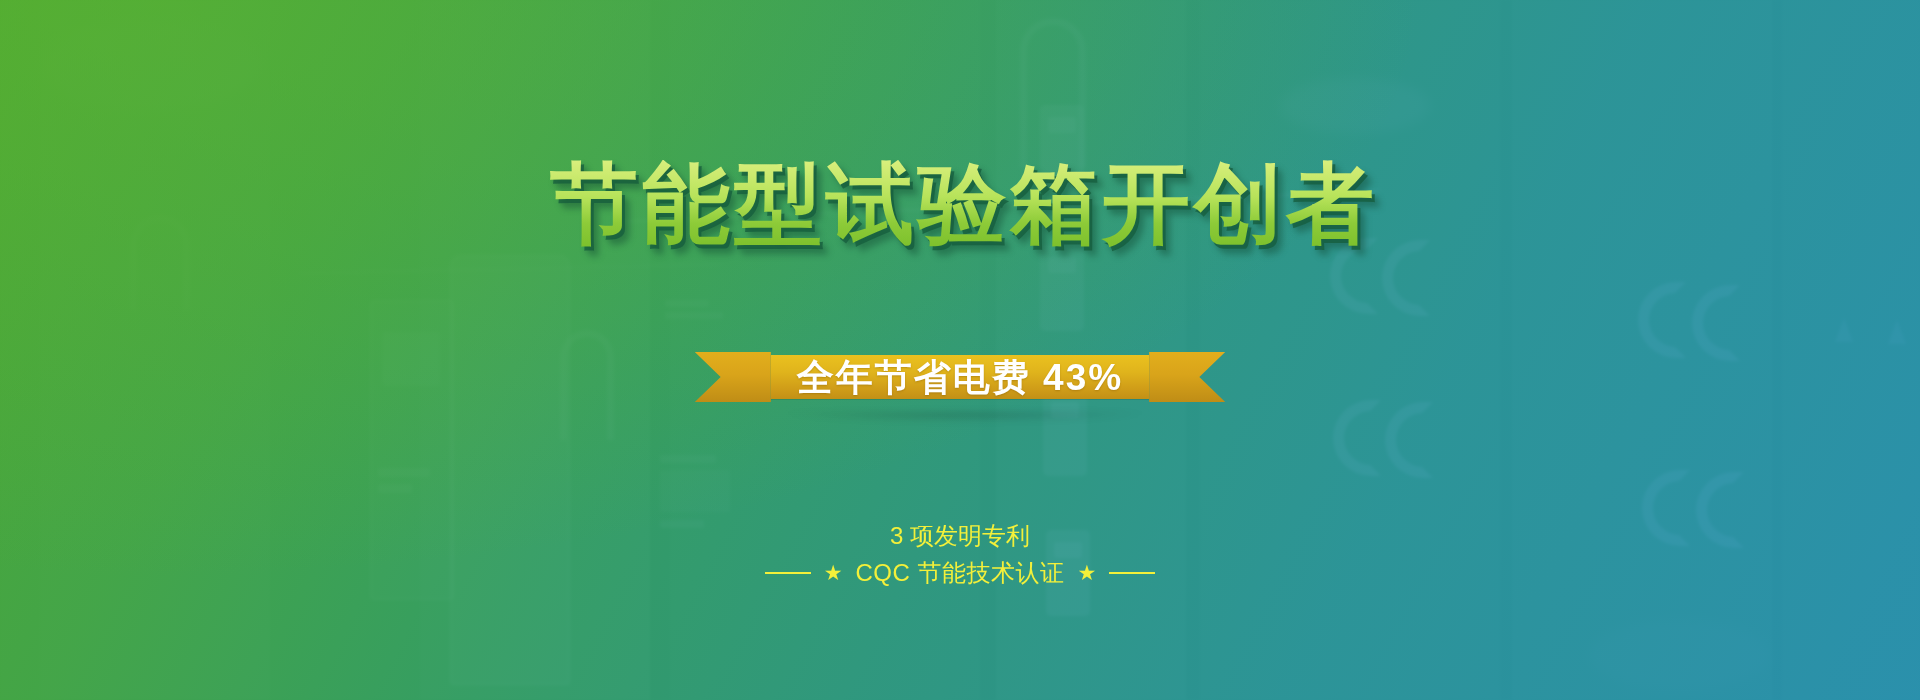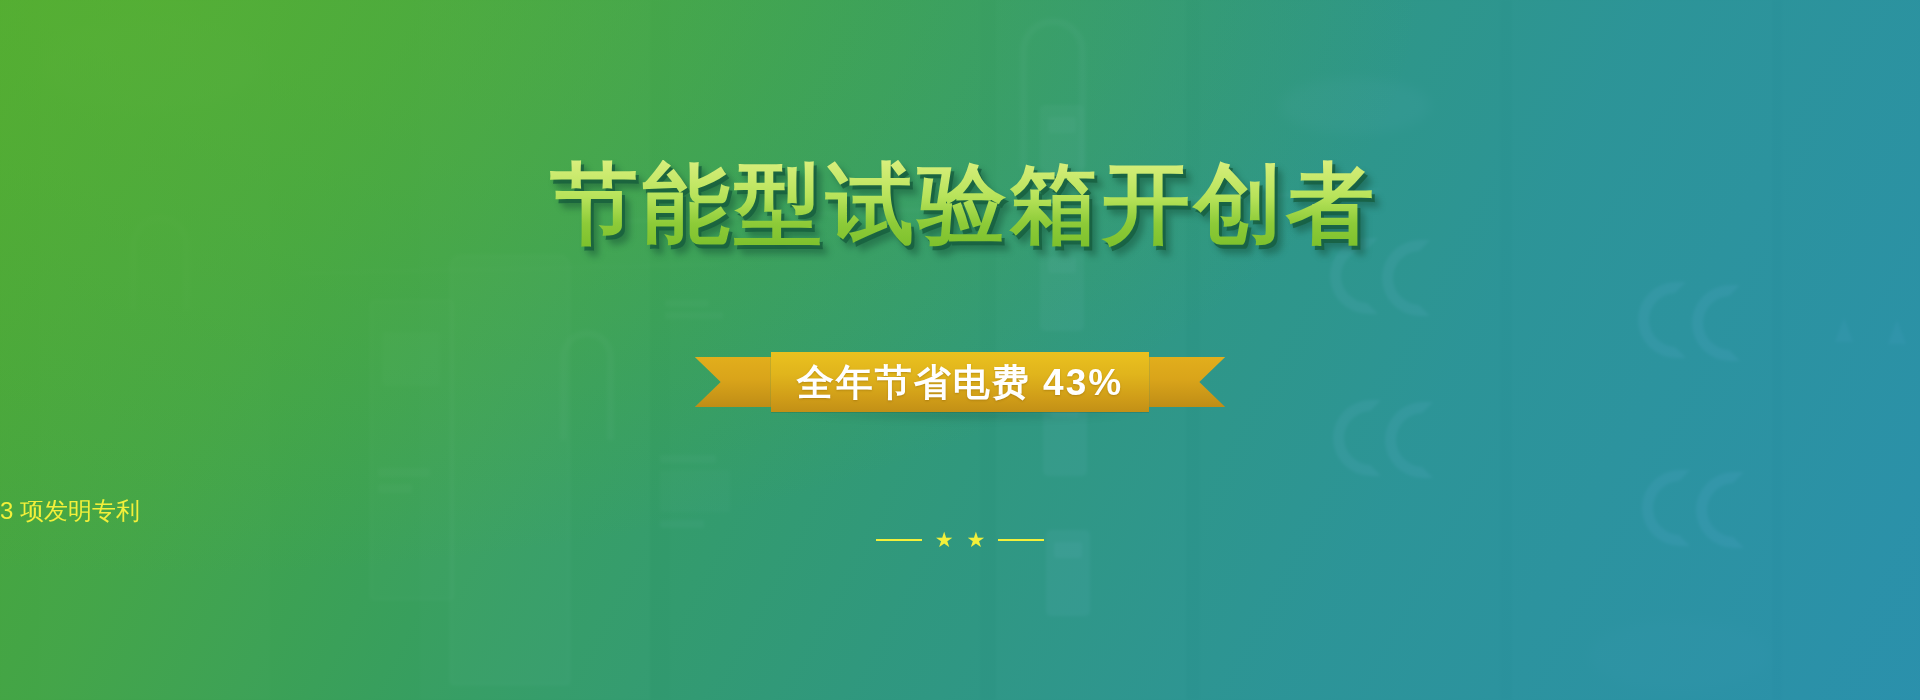--- a/index.html
+++ b/index.html
@@ -155,21 +155,21 @@
     background:linear-gradient(180deg,#e2ae1c 0%,#d9a41a 45%,#bf8d16 100%);
   }
   .ribbon-tail.left{
     clip-path:polygon(0 0, 100% 0, 100% 100%, 0 100%, 34% 50%);
   }
   .ribbon-tail.right{
     clip-path:polygon(0 0, 100% 0, 66% 50%, 100% 100%, 0 100%);
   }
   .ribbon-body{
     position:relative;
-    height:60px; flex:none;
+    height:44px; flex:none;
     padding:0 26px;
     display:flex; align-items:center; justify-content:center;
     background:linear-gradient(180deg,#eac11f 0%,#e0b41c 38%,#cf9c18 78%,#c29016 100%);
     box-shadow:0 1px 0 rgba(0,0,0,.10);
   }
   .ribbon-text{
     color:#ffffff;
     font-size:37px;
     font-weight:bold;
     letter-spacing:2px;
@@ -179,21 +179,22 @@
   }
   .ribbon-shadow{
     position:absolute; left:760px; top:412px;
     width:410px; height:14px;
     background:radial-gradient(60% 100% at 50% 0%, rgba(0,0,0,.18), rgba(0,0,0,0) 75%);
     filter:blur(3px);
   }
 
   
   .credits{
-    position:absolute; left:0; right:0; top:492px;
+    position:absolute; left:0; right:0; top:517px;
+    text-align:center;
     color:#f3f03a;
     font-size:24px;
     line-height:1.55;
     white-space:nowrap;
   }
   .credit-line{ display:block; }
   .credit-line.mid{
     display:flex; align-items:center; justify-content:center; gap:13px;
   }
   .rule{
@@ -282,20 +283,21 @@
       <div class="ribbon-tail right"></div>
     </div>
 
     <div class="credits">
 
       <span class="credit-line">3 项发明专利</span>
 
       <span class="credit-line mid">
         <span class="rule"></span>
         <span class="star">★</span>
+        <span class="mid-text">CQC 节能技术认证</span>
         <span class="star">★</span>
         <span class="rule"></span>
       </span>
 
     </div>
 
   </div>
 </div>
 
 </body></html>

